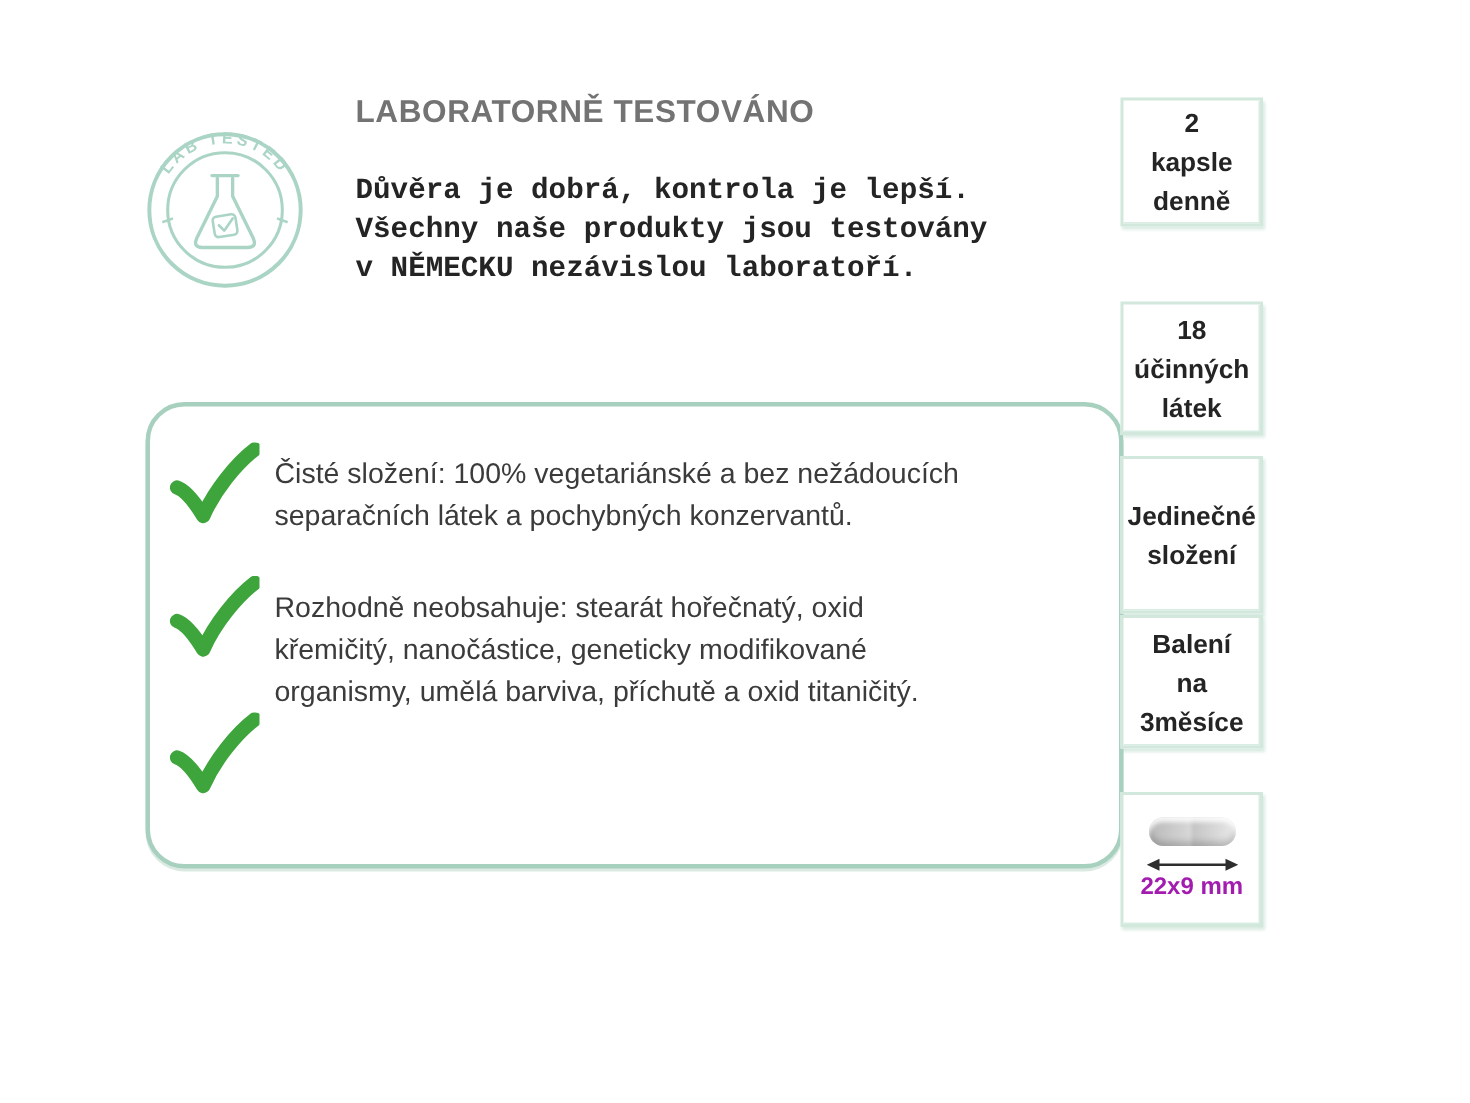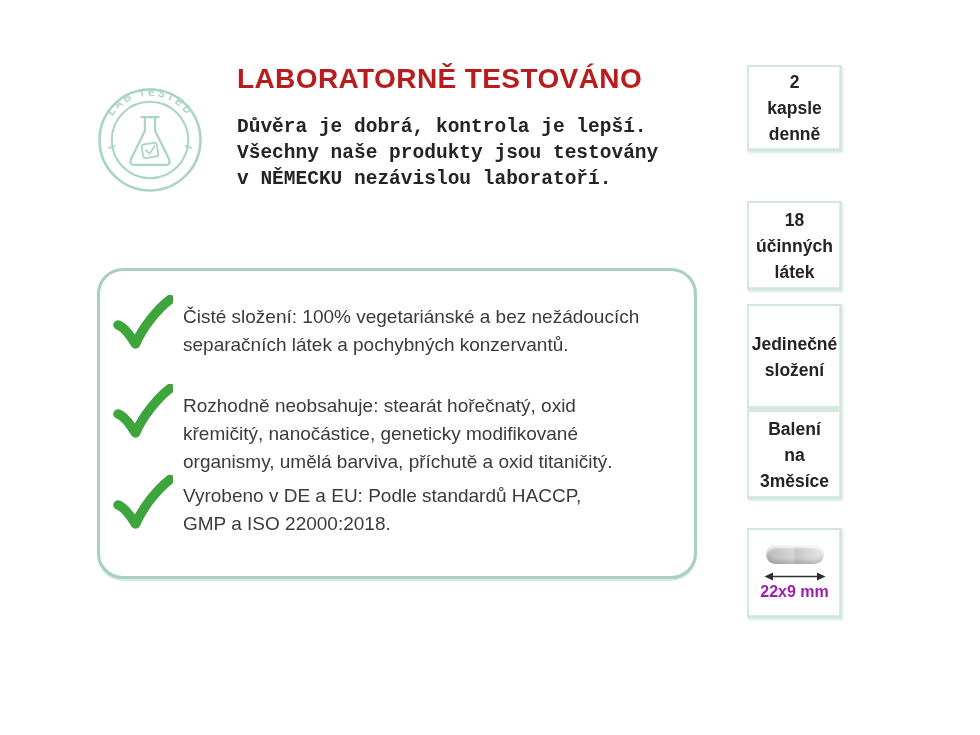--- a/index.html
+++ b/index.html
@@ -10,33 +10,33 @@
     background: #ffffff;
     font-family: "Liberation Sans", sans-serif;
     color: #262626;
     overflow: hidden;
   }
 
   
   .badge { position: absolute; left: 97px; top: 87px; width: 106px; height: 106px; }
   .page-title {
     position: absolute; left: 237px; top: 63px;
-    font-size: 28px; font-weight: 800; letter-spacing: 0.4px; color: #b91c1c;
+    font-size: 21px; font-weight: 800; letter-spacing: 0.4px; color: #737373;
   }
   .intro {
     position: absolute; left: 237px; top: 114px;
     font-size: 19.5px; font-weight: 700; line-height: 26px; color: #242424;
     white-space: pre-line;
     font-family: Liberation Mono, monospace;
   }
 
   
   .check-box {
     position: absolute; left: 97px; top: 268px;
-    width: 600px; height: 311px;
+    width: 652px; height: 311px;
     border: 3px solid #a7d0bf; border-radius: 26px;
     box-shadow: 0 2px 0 rgba(150,195,175,.35);
     background: #ffffff;
   }
   .check-icon { position: absolute; left: 13px; width: 60px; height: 56px; }
   .check-icon.c1 { top: 24px; }
   .check-icon.c2 { top: 113px; }
   .check-icon.c3 { top: 204px; }
   .check-text {
     position: absolute; left: 83px;
@@ -118,22 +118,20 @@
     <svg class="check-icon c2" viewBox="0 0 60 54">
       <path d="M5 29 C11 31 17 39 22.5 48 C30 31 44.5 13 57 3.5" fill="none" stroke="#3ea43c" stroke-width="9.5" stroke-linecap="round" stroke-linejoin="round"></path>
     </svg>
     <div class="check-text t2">Rozhodně neobsahuje: stearát hořečnatý, oxid
 křemičitý, nanočástice, geneticky modifikované
 organismy, umělá barviva, příchutě a oxid titaničitý.</div>
 
     <svg class="check-icon c3" viewBox="0 0 60 54">
       <path d="M5 29 C11 31 17 39 22.5 48 C30 31 44.5 13 57 3.5" fill="none" stroke="#3ea43c" stroke-width="9.5" stroke-linecap="round" stroke-linejoin="round"></path>
     </svg>
-    <div class="check-text t3">Vyrobeno v DE a EU: Podle standardů HACCP,
-GMP a ISO 22000:2018.</div>
   </div>
 
   <div class="fact f1">
     <div class="fact-label">2
 kapsle
 denně</div>
   </div>
   <div class="fact f2">
     <div class="fact-label">18
 účinných

